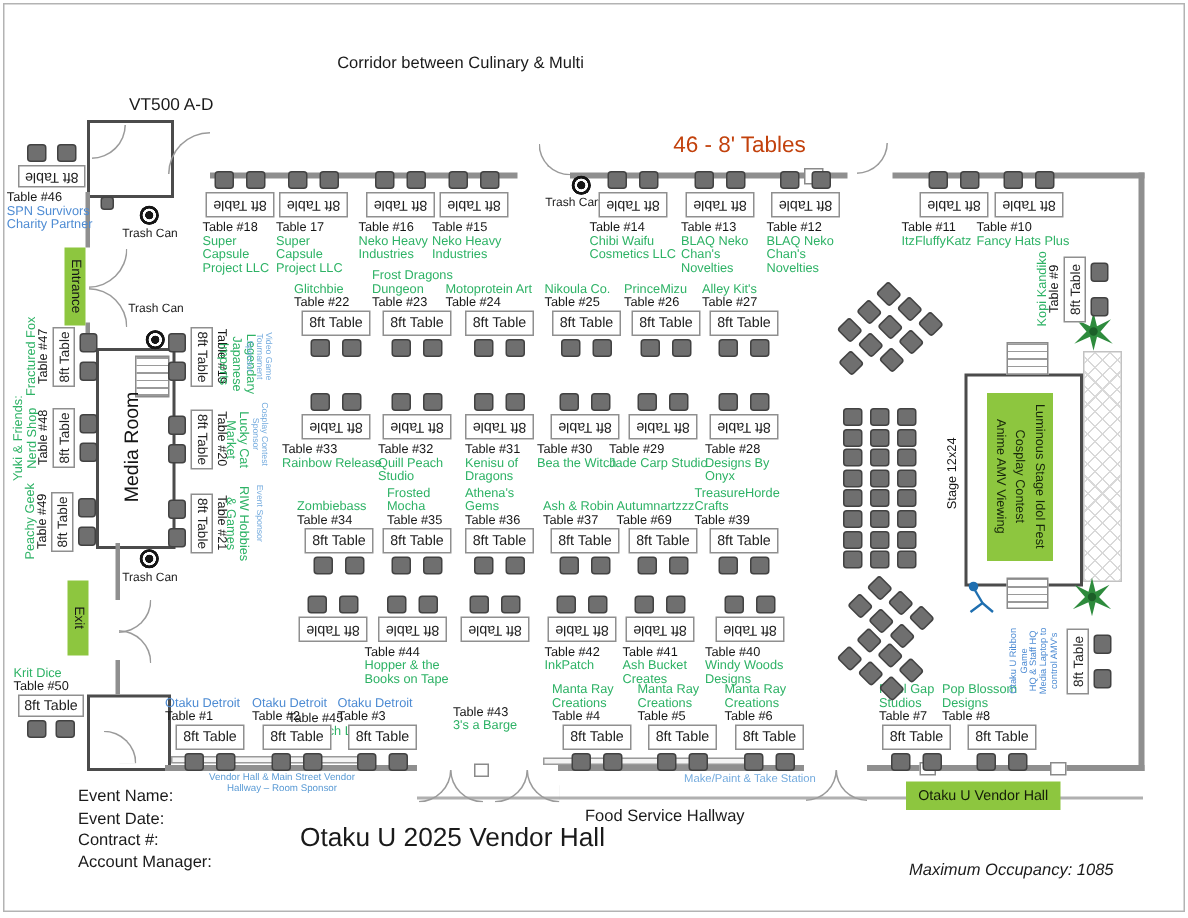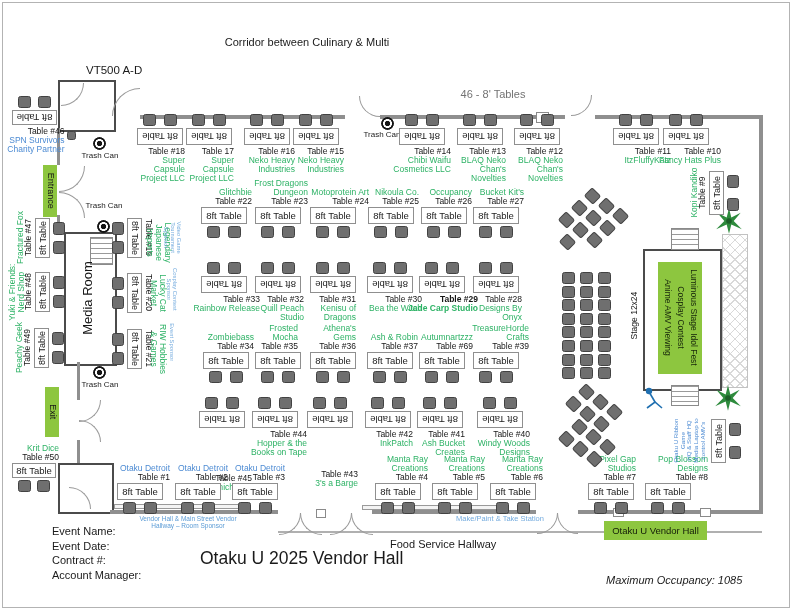--- a/index.html
+++ b/index.html
@@ -16,21 +16,21 @@
   .arcBR{border-radius:100% 0 0 0;border-bottom:none;border-right:none;}
   .post{position:absolute;background:#fff;border:1px solid #8a8a8a;}
   .tbox{position:absolute;background:#fff;border:1px solid #8f8f8f;display:flex;align-items:center;justify-content:center;font-size:9.5px;color:#222;white-space:nowrap;box-sizing:border-box;}
   .tbox.dn{transform:rotate(180deg);}
   .tbox span{display:inline-block;}
   .tbox.vccw span{transform:rotate(-90deg);font-size:9px;}
   .tbox.vcw span{transform:rotate(90deg);font-size:9px;}
   .chair{position:absolute;width:13px;height:12px;background:#6f6f6f;border:1px solid #424242;border-radius:2.5px;box-sizing:border-box;}
   .chair.v{width:12px;height:13px;}
   .chair.rot{transform:rotate(45deg);}
-  .lbl{position:absolute;font-size:8.5px;line-height:1.07;text-align:right;color:#161616;}
+  .lbl{position:absolute;font-size:8.5px;line-height:1.07;text-align:left;color:#161616;}
   .vlbl{position:absolute;font-size:8.5px;line-height:1.07;text-align:center;color:#161616;white-space:nowrap;}
   .wrapok{white-space:normal;}
   .prew{white-space:pre-line;}
   .g{color:#2db265;}
   .b{color:#4d8bd3;}
   .sp{color:#74abde;font-size:5.8px;line-height:1.1;}
   .grn{position:absolute;background:#8dc63f;display:flex;align-items:center;justify-content:center;color:#141d09;}
   .trash{position:absolute;width:13px;height:13px;border-radius:50%;
          background:radial-gradient(circle at 50% 50%, #141414 0 2.6px, #fcfcfc 2.9px 4.3px, #141414 4.6px 6.4px, transparent 6.6px);}
   .trashlbl{position:absolute;font-size:8px;line-height:1.06;text-align:center;color:#222;}
@@ -44,21 +44,21 @@
   .ctr{text-align:center;}
 </style>
 </head>
 <body>
 
 <div id="page">
   <div id="border"></div>
 
   <div class="txt ctr" style="left:212px;top:36px;width:190px;font-size:11px;">Corridor between Culinary &amp; Multi</div>
   <div class="txt" style="left:86px;top:64px;font-size:11.5px;">VT500 A-D</div>
-  <div class="txt ctr" style="left:423px;top:88px;width:140px;font-size:11px;color:#737373;">46 - 8' Tables</div>
+  <div class="txt ctr" style="left:423px;top:88px;width:140px;font-size:15px;color:#c2410c;">46 - 8' Tables</div>
 
   <div class="room" style="left:58px;top:80px;width:54px;height:48px;"></div>
   <div class="arc arcTL" style="left:61px;top:83px;width:22px;height:22px;"></div>
   <div class="arc arcBR" style="left:112px;top:88px;width:27px;height:27px;"></div>
   <div class="room" style="left:64px;top:232px;width:49px;height:130px;"></div>
   <div class="steps" style="left:90px;top:237px;width:21px;height:26px;"></div>
   <div class="vlbl" style="left:28px;top:291px;width:120px;font-size:13px;transform:rotate(-90deg);">Media Room</div>
   <div class="room" style="left:58px;top:463px;width:52px;height:47px;"></div>
   <div class="arc arcBL" style="left:69px;top:487px;width:21px;height:21px;"></div>
 
@@ -265,30 +265,30 @@
     <div class="lbl" style="left: 363px; bottom: 406px; width: 56px;">
       <div class="vend g">Nikoula Co.</div>
       <div class="num">Table #25</div>
     </div>
     <div class="tbox" style="left: 421px; top: 207px; width: 46px; height: 17px;">
       <span>8ft Table</span>
     </div>
     <div class="chair" style="left: 427px; top: 226px;"></div>
     <div class="chair" style="left: 448px; top: 226px;"></div>
     <div class="lbl" style="left: 416px; bottom: 406px; width: 56px;">
-      <div class="vend g">Occupancy</div>
+      <div class="vend g">PrinceMizu</div>
       <div class="num">Table #26</div>
     </div>
     <div class="tbox" style="left: 473px; top: 207px; width: 46px; height: 17px;">
       <span>8ft Table</span>
     </div>
     <div class="chair" style="left: 479px; top: 226px;"></div>
     <div class="chair" style="left: 500px; top: 226px;"></div>
     <div class="lbl" style="left: 468px; bottom: 406px; width: 56px;">
-      <div class="vend g">Bucket Kit's</div>
+      <div class="vend g">Alley Kit's</div>
       <div class="num">Table #27</div>
     </div>
     <div class="tbox dn" style="left: 201px; top: 276px; width: 46px; height: 17px;">
       <span>8ft Table</span>
     </div>
     <div class="chair" style="left: 207px; top: 262px;"></div>
     <div class="chair" style="left: 228px; top: 262px;"></div>
     <div class="lbl" style="left: 188px; top: 295px; width: 72px;">
       <div class="num">Table #33</div>
       <div class="vend g">Rainbow Release</div>
@@ -318,21 +318,21 @@
     <div class="chair" style="left: 394px; top: 262px;"></div>
     <div class="lbl" style="left: 358px; top: 295px; width: 64px;">
       <div class="num">Table #30</div>
       <div class="vend g">Bea the Witch</div>
     </div>
     <div class="tbox dn" style="left: 419px; top: 276px; width: 46px; height: 17px;">
       <span>8ft Table</span>
     </div>
     <div class="chair" style="left: 425px; top: 262px;"></div>
     <div class="chair" style="left: 446px; top: 262px;"></div>
-    <div class="lbl" style="left: 406px; top: 295px; width: 72px; font-weight: bold;">
+    <div class="lbl" style="left: 406px; top: 295px; width: 72px;">
       <div class="num">Table #29</div>
       <div class="vend g">Jade Carp Studio</div>
     </div>
     <div class="tbox dn" style="left: 473px; top: 276px; width: 46px; height: 17px;">
       <span>8ft Table</span>
     </div>
     <div class="chair" style="left: 479px; top: 262px;"></div>
     <div class="chair" style="left: 500px; top: 262px;"></div>
     <div class="lbl" style="left: 470px; top: 295px; width: 52px;">
       <div class="num">Table #28</div>

